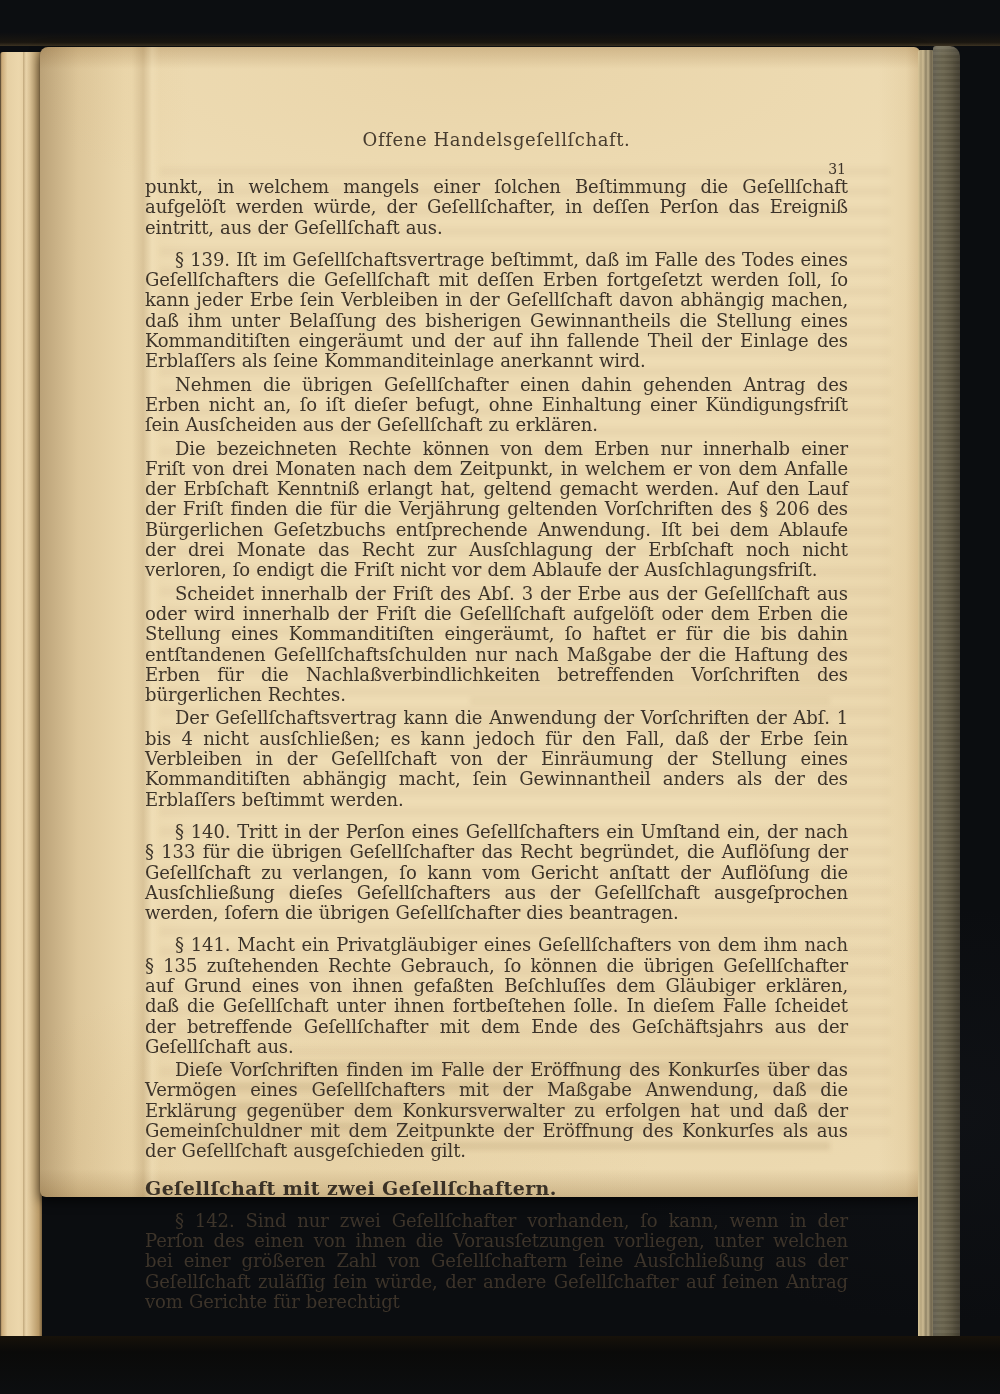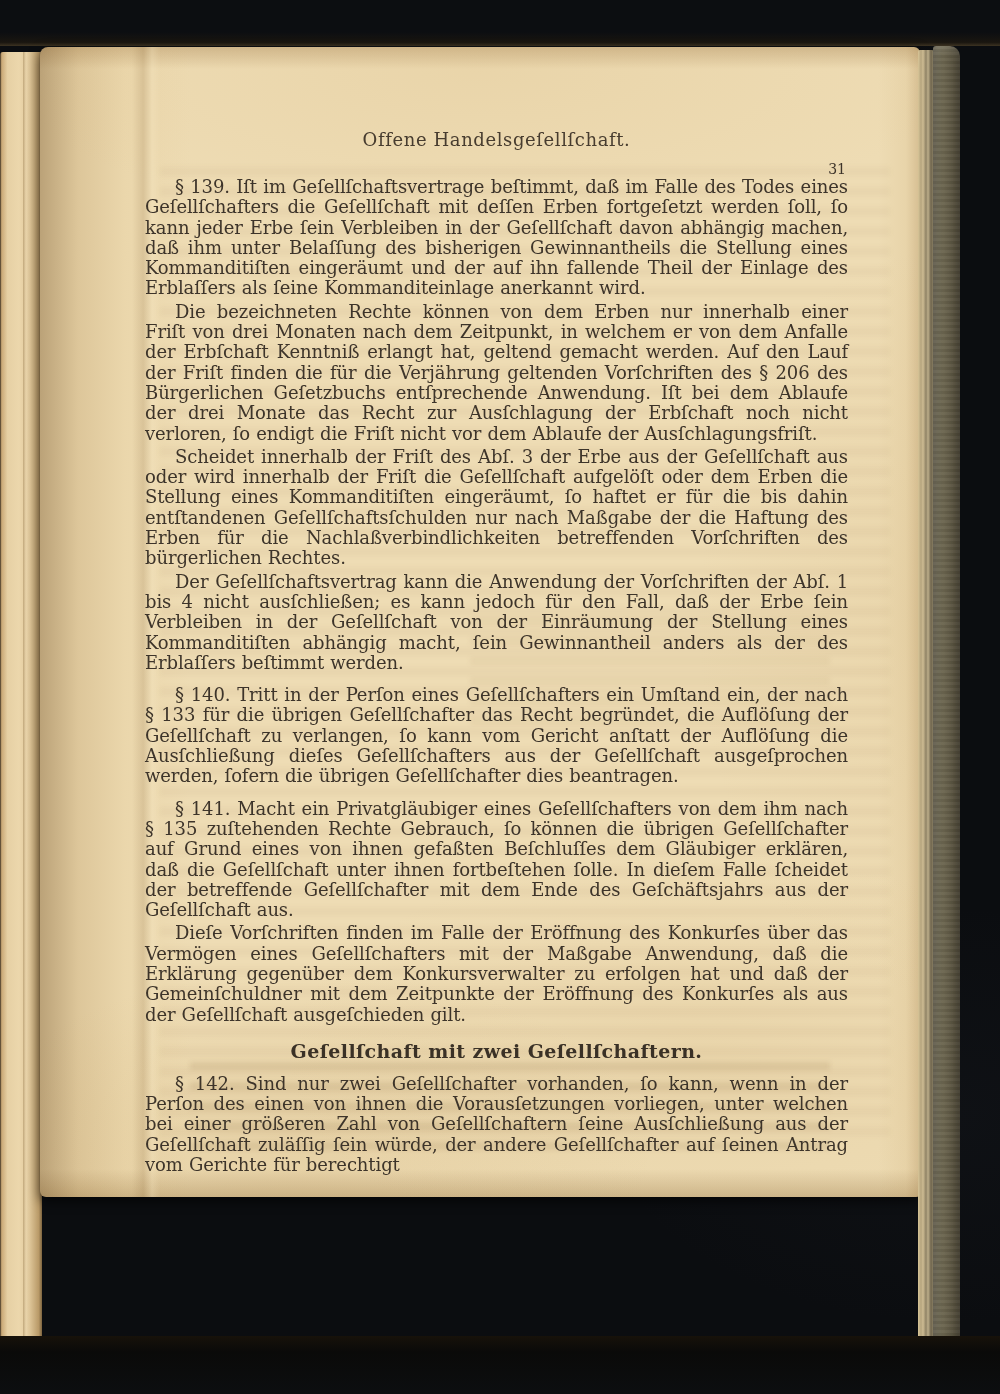--- a/index.html
+++ b/index.html
@@ -83,21 +83,21 @@
     font-size:18px;line-height:20.3px;
     text-align:justify;text-indent:30px;
     letter-spacing:-0.1px;
     word-spacing:.5px;
   }
   .no-indent{text-indent:0;}
   .sect-start{margin-top:12px;}
   .section-heading{
     margin:15px 0 0 0;
     font-size:19px;font-weight:700;
-    text-align:center;letter-spacing:.4px;
+    text-align:left;letter-spacing:.4px;
     color:#3a3126;
   }
   
   .stack-right{
     position:absolute;left:918px;top:50px;width:16px;height:1288px;
     background:linear-gradient(90deg,
       #d8c698 0px,#b5a47e 3px,#cdbb92 5px,#8f8265 8px,
       #bdae8a 10px,#6f654e 13px,#958a6b 16px);
     border-radius:2px;
   }
@@ -134,21 +134,23 @@
     <div class="ghost-patch ghost-a"></div>
     <div class="ghost-patch ghost-b"></div>
 
     <div class="page-content">
       <div class="running-head">
         <div class="head-title">Offene Handelsgeſellſchaft.</div>
         <div class="page-num">31</div>
       </div>
 
       <div class="body-block">
+        <p class="body-par no-indent">punkt, in welchem mangels einer ſolchen Beſtimmung die Geſellſchaft aufgelöſt werden würde, der Geſellſchafter, in deſſen Perſon das Ereigniß eintritt, aus der Geſellſchaft aus.</p>
         <p class="body-par sect-start">§ 139. Iſt im Geſellſchaftsvertrage beſtimmt, daß im Falle des Todes eines Geſellſchafters die Geſellſchaft mit deſſen Erben fortgeſetzt werden ſoll, ſo kann jeder Erbe ſein Verbleiben in der Geſellſchaft davon abhängig machen, daß ihm unter Belaſſung des bisherigen Gewinnantheils die Stellung eines Kommanditiſten eingeräumt und der auf ihn fallende Theil der Einlage des Erblaſſers als ſeine Kommanditeinlage anerkannt wird.</p>
+        <p class="body-par">Nehmen die übrigen Geſellſchafter einen dahin gehenden Antrag des Erben nicht an, ſo iſt dieſer befugt, ohne Einhaltung einer Kündigungsfriſt ſein Ausſcheiden aus der Geſellſchaft zu erklären.</p>
         <p class="body-par">Die bezeichneten Rechte können von dem Erben nur innerhalb einer Friſt von drei Monaten nach dem Zeitpunkt, in welchem er von dem Anfalle der Erbſchaft Kenntniß erlangt hat, geltend gemacht werden. Auf den Lauf der Friſt finden die für die Verjährung geltenden Vorſchriften des § 206 des Bürgerlichen Geſetzbuchs entſprechende Anwendung. Iſt bei dem Ablaufe der drei Monate das Recht zur Ausſchlagung der Erbſchaft noch nicht verloren, ſo endigt die Friſt nicht vor dem Ablaufe der Ausſchlagungsfriſt.</p>
         <p class="body-par">Scheidet innerhalb der Friſt des Abſ. 3 der Erbe aus der Geſellſchaft aus oder wird innerhalb der Friſt die Geſellſchaft aufgelöſt oder dem Erben die Stellung eines Kommanditiſten eingeräumt, ſo haftet er für die bis dahin entſtandenen Geſellſchaftsſchulden nur nach Maßgabe der die Haftung des Erben für die Nachlaßverbindlichkeiten betreffenden Vorſchriften des bürgerlichen Rechtes.</p>
         <p class="body-par">Der Geſellſchaftsvertrag kann die Anwendung der Vorſchriften der Abſ. 1 bis 4 nicht ausſchließen; es kann jedoch für den Fall, daß der Erbe ſein Verbleiben in der Geſellſchaft von der Einräumung der Stellung eines Kommanditiſten abhängig macht, ſein Gewinnantheil anders als der des Erblaſſers beſtimmt werden.</p>
         <p class="body-par sect-start">§ 140. Tritt in der Perſon eines Geſellſchafters ein Umſtand ein, der nach § 133 für die übrigen Geſellſchafter das Recht begründet, die Auflöſung der Geſellſchaft zu verlangen, ſo kann vom Gericht anſtatt der Auflöſung die Ausſchließung dieſes Geſellſchafters aus der Geſellſchaft ausgeſprochen werden, ſofern die übrigen Geſellſchafter dies beantragen.</p>
         <p class="body-par sect-start">§ 141. Macht ein Privatgläubiger eines Geſellſchafters von dem ihm nach § 135 zuſtehenden Rechte Gebrauch, ſo können die übrigen Geſellſchafter auf Grund eines von ihnen gefaßten Beſchluſſes dem Gläubiger erklären, daß die Geſellſchaft unter ihnen fortbeſtehen ſolle. In dieſem Falle ſcheidet der betreffende Geſellſchafter mit dem Ende des Geſchäftsjahrs aus der Geſellſchaft aus.</p>
         <p class="body-par">Dieſe Vorſchriften finden im Falle der Eröffnung des Konkurſes über das Vermögen eines Geſellſchafters mit der Maßgabe Anwendung, daß die Erklärung gegenüber dem Konkursverwalter zu erfolgen hat und daß der Gemeinſchuldner mit dem Zeitpunkte der Eröffnung des Konkurſes als aus der Geſellſchaft ausgeſchieden gilt.</p>
 
         <h2 class="section-heading">Geſellſchaft mit zwei Geſellſchaftern.</h2>
 
         <p class="body-par sect-start">§ 142. Sind nur zwei Geſellſchafter vorhanden, ſo kann, wenn in der Perſon des einen von ihnen die Vorausſetzungen vorliegen, unter welchen bei einer größeren Zahl von Geſellſchaftern ſeine Ausſchließung aus der Geſellſchaft zuläſſig ſein würde, der andere Geſellſchafter auf ſeinen Antrag vom Gerichte für berechtigt</p>

